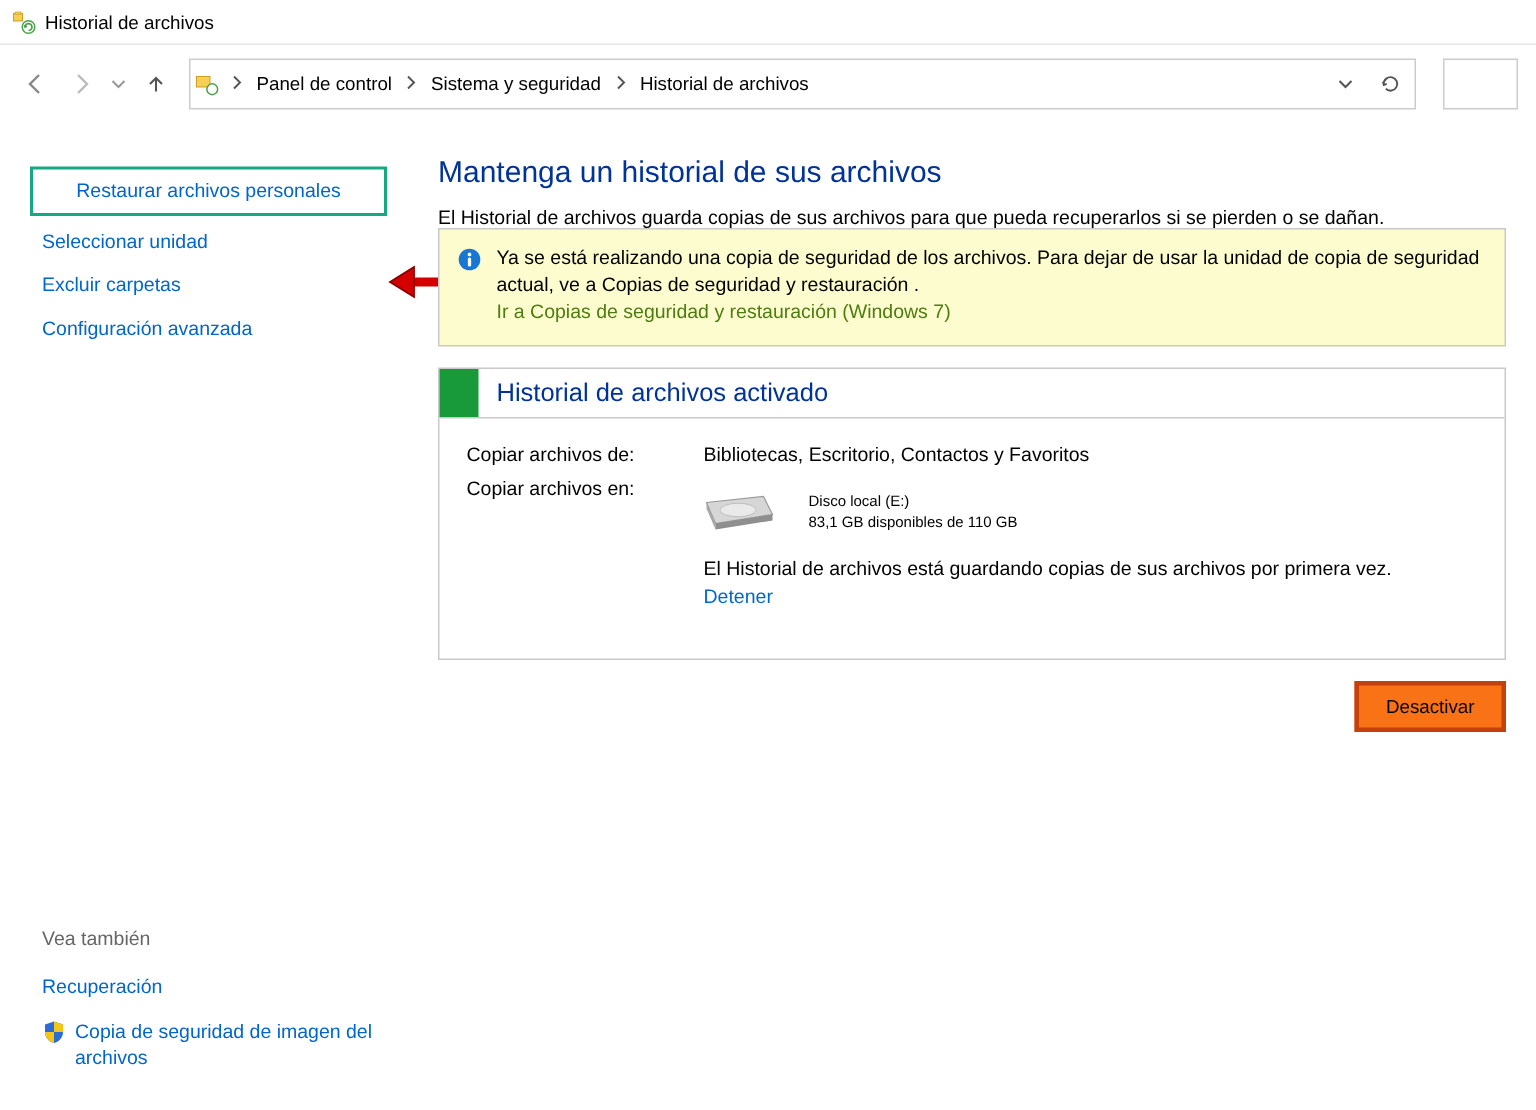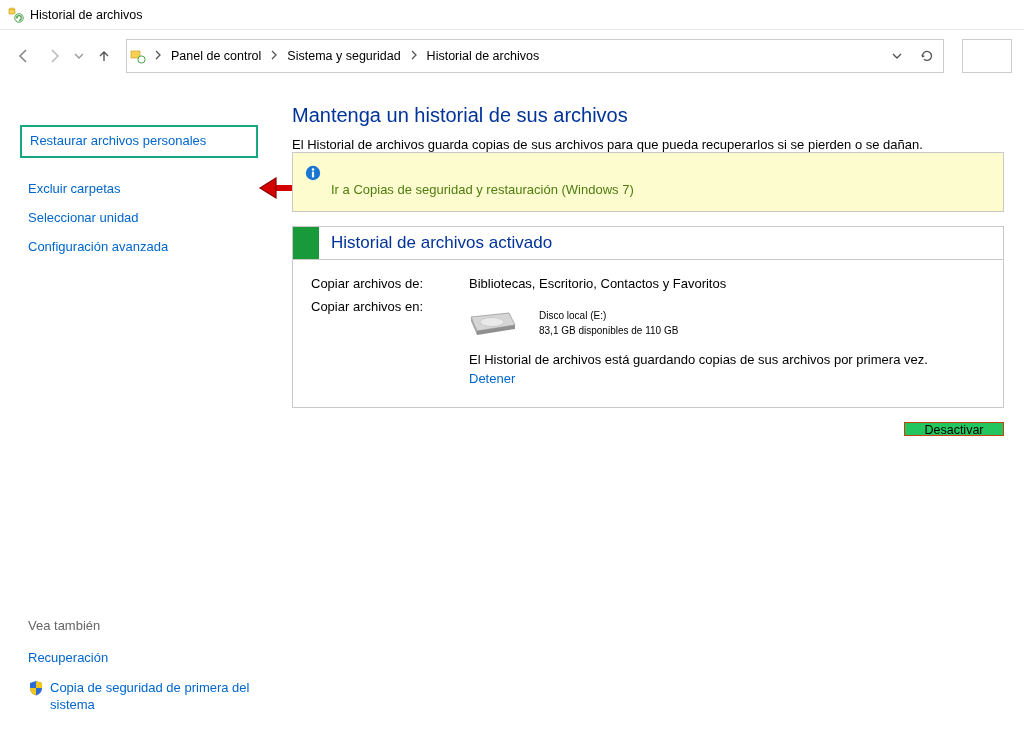--- a/index.html
+++ b/index.html
@@ -92,21 +92,22 @@
     color: #0066cc;
     text-decoration:none;
     font-size: 13px;
     line-height: 1.3;
     padding: 6px 0;
     position:relative;
   }
   .sidebar .primary-links .highlighted {
     border: 2px solid #18a783;
     padding: 6px 8px;
-    margin: 17px -8px;
+    margin: 3px -8px;
+    text-align: center;
   }
   .sidebar .spacer { flex:1; }
   .sidebar .see-also {
     color:#666;
     font-size:13px;
     margin-bottom: 10px;
   }
   .sidebar .secondary-links a {
     display:flex;
     align-items:flex-start;
@@ -192,23 +193,23 @@
   }
   .disk-text { font-size:10px; line-height:1.45; }
   .status-footer-text { margin-top:2px; }
   .status-footer-text a { color:#0066cc; text-decoration:none; display:inline-block; margin-top:4px;}
   .action-row {
     display:flex; justify-content:flex-end;
     margin-top:14px;
   }
   .win-button {
     min-width: 100px;
-    height: 14px;
-    background: #22c55e;
-    border: 1px solid #c2410c;
+    height: 34px;
+    background: #f97316;
+    border: 3px solid #c2410c;
     font-size: 12.5px;
     padding: 0 18px;
     cursor:pointer;
     font-family: inherit;
   }
 </style>
 </head>
 <body>
 
 <div class="title-bar">
@@ -293,72 +294,72 @@
   <path d="M42 14 L16 14" stroke="#d40000" stroke-width="6" fill="none"></path>
   <path d="M20 4 L4 14 L20 24 Z" fill="#d40000" stroke="#8a0000" stroke-width="1.2"></path>
   <path d="M42 10 L42 18" stroke="#d40000" stroke-width="6"></path>
 </svg>
 
 <div class="body-columns">
 
   <div class="sidebar">
     <div class="primary-links">
       <a href="#" class="highlighted">Restaurar archivos personales</a>
+      <a href="#">Seleccionar unidad</a>
       <a href="#">Excluir carpetas</a>
-      <a href="#">Seleccionar unidad</a>
       <a href="#">Configuración avanzada</a>
     </div>
     <div class="spacer"></div>
     <div class="see-also">Vea también</div>
     <div class="secondary-links">
       <a href="#">
         <span>Recuperación</span>
       </a>
       <a href="#">
         <span class="shield-icon">
           <svg width="16" height="16" viewBox="0 0 16 16">
             <path d="M8 1 L14 3 L14 8 C14 12 11 14.6 8 15.4 C5 14.6 2 12 2 8 L2 3 Z" fill="#2b6cd6"></path>
             <path d="M8 1 L14 3 L14 8 L8 8 Z" fill="#f5c518"></path>
             <path d="M2 8 L8 8 L8 15.4 C5 14.6 2 12 2 8 Z" fill="#f5c518"></path>
           </svg>
         </span>
-        <span>Copia de seguridad de primera del sistema</span>
+        <span>Copia de seguridad de imagen del archivos</span>
       </a>
     </div>
   </div>
 
   <div class="content">
     <h1>Mantenga un historial de sus archivos</h1>
     <div class="subtitle">El Historial de archivos guarda copias de sus archivos para que pueda recuperarlos si se pierden o se dañan.</div>
 
     <div class="info-banner">
       <span class="info-icon">
         <svg width="16" height="16" viewBox="0 0 16 16">
           <circle cx="8" cy="8" r="7.2" fill="#1976d2"></circle>
           <circle cx="8" cy="4.6" r="1.25" fill="#fff"></circle>
           <rect x="6.9" y="6.6" width="2.2" height="6" rx="1" fill="#fff"></rect>
         </svg>
       </span>
       <div class="info-text">
-        <br>
+        <span>Ya se está realizando una copia de seguridad de los archivos. Para dejar de usar la unidad de copia de seguridad actual, ve a Copias de seguridad y restauración .</span><br>
         <a href="#">Ir a Copias de seguridad y restauración (Windows 7)</a>
       </div>
     </div>
 
     <div class="status-panel">
       <div class="status-header">
         <div class="status-strip"></div>
         <div class="status-title">Historial de archivos activado</div>
       </div>
       <div class="status-body">
         <div class="kv-row">
           <div class="kv-label">Copiar archivos de:</div>
           <div class="kv-value">Bibliotecas, Escritorio, Contactos y Favoritos</div>
         </div>
-        <div class="kv-row" style="margin-bottom:3px;">
+        <div class="kv-row" style="margin-bottom:16px;">
           <div class="kv-label">Copiar archivos en:</div>
           <div class="kv-value">
             <div class="disk-row">
               <span class="disk-icon">
                 <svg width="56" height="30" viewBox="0 0 56 30">
                   <path d="M6 8 L44 4 L50 16 L12 22 Z" fill="#d6d6d6" stroke="#9a9a9a" stroke-width="0.8"></path>
                   <path d="M6 8 L12 22 L12 26 L6 12 Z" fill="#a8a8a8"></path>
                   <path d="M12 22 L50 16 L50 20 L12 26 Z" fill="#8f8f8f"></path>
                   <ellipse cx="27" cy="13" rx="12" ry="4.5" fill="#e9e9e9" stroke="#bbb" stroke-width="0.6"></ellipse>
                 </svg>

